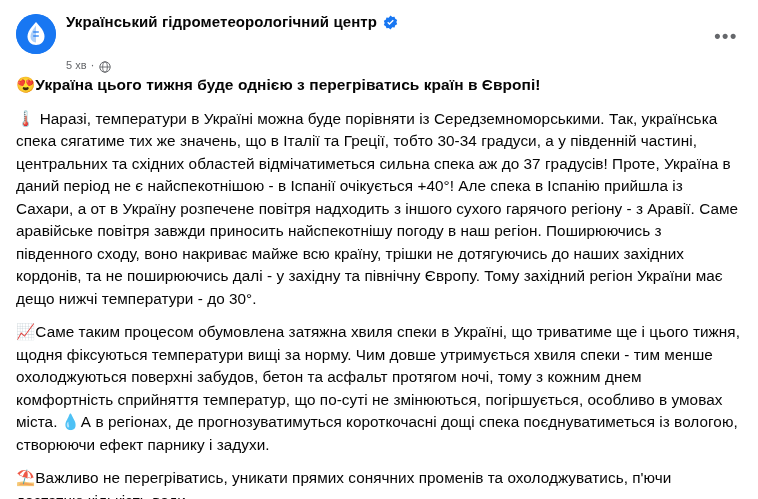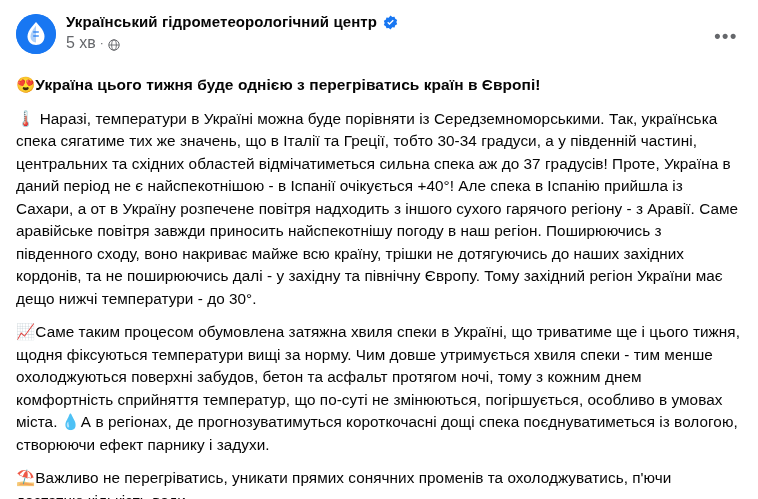--- a/index.html
+++ b/index.html
@@ -50,20 +50,21 @@
     height: 40px;
     display: block;
   }
 
   .header-text {
     margin-left: 10px;
     display: flex;
     flex-direction: column;
     justify-content: center;
     padding-top: 1px;
+    gap: 25px;
   }
 
   .page-name-row {
     display: flex;
     align-items: center;
     gap: 4px;
     line-height: 18px;
   }
 
   .page-name {
@@ -81,21 +82,21 @@
     margin-left: 2px;
   }
 
   .meta-row {
     display: flex;
     align-items: center;
     gap: 4px;
     margin-top: 3px;
   }
   .timestamp {
-    font-size: 16px;
+    font-size: 11px;
     color: #65676b;
   }
   .dot-sep {
     color: #65676b;
     font-size: 12px;
     line-height: 12px;
   }
   .globe-icon {
     width: 12px;
     height: 12px;

